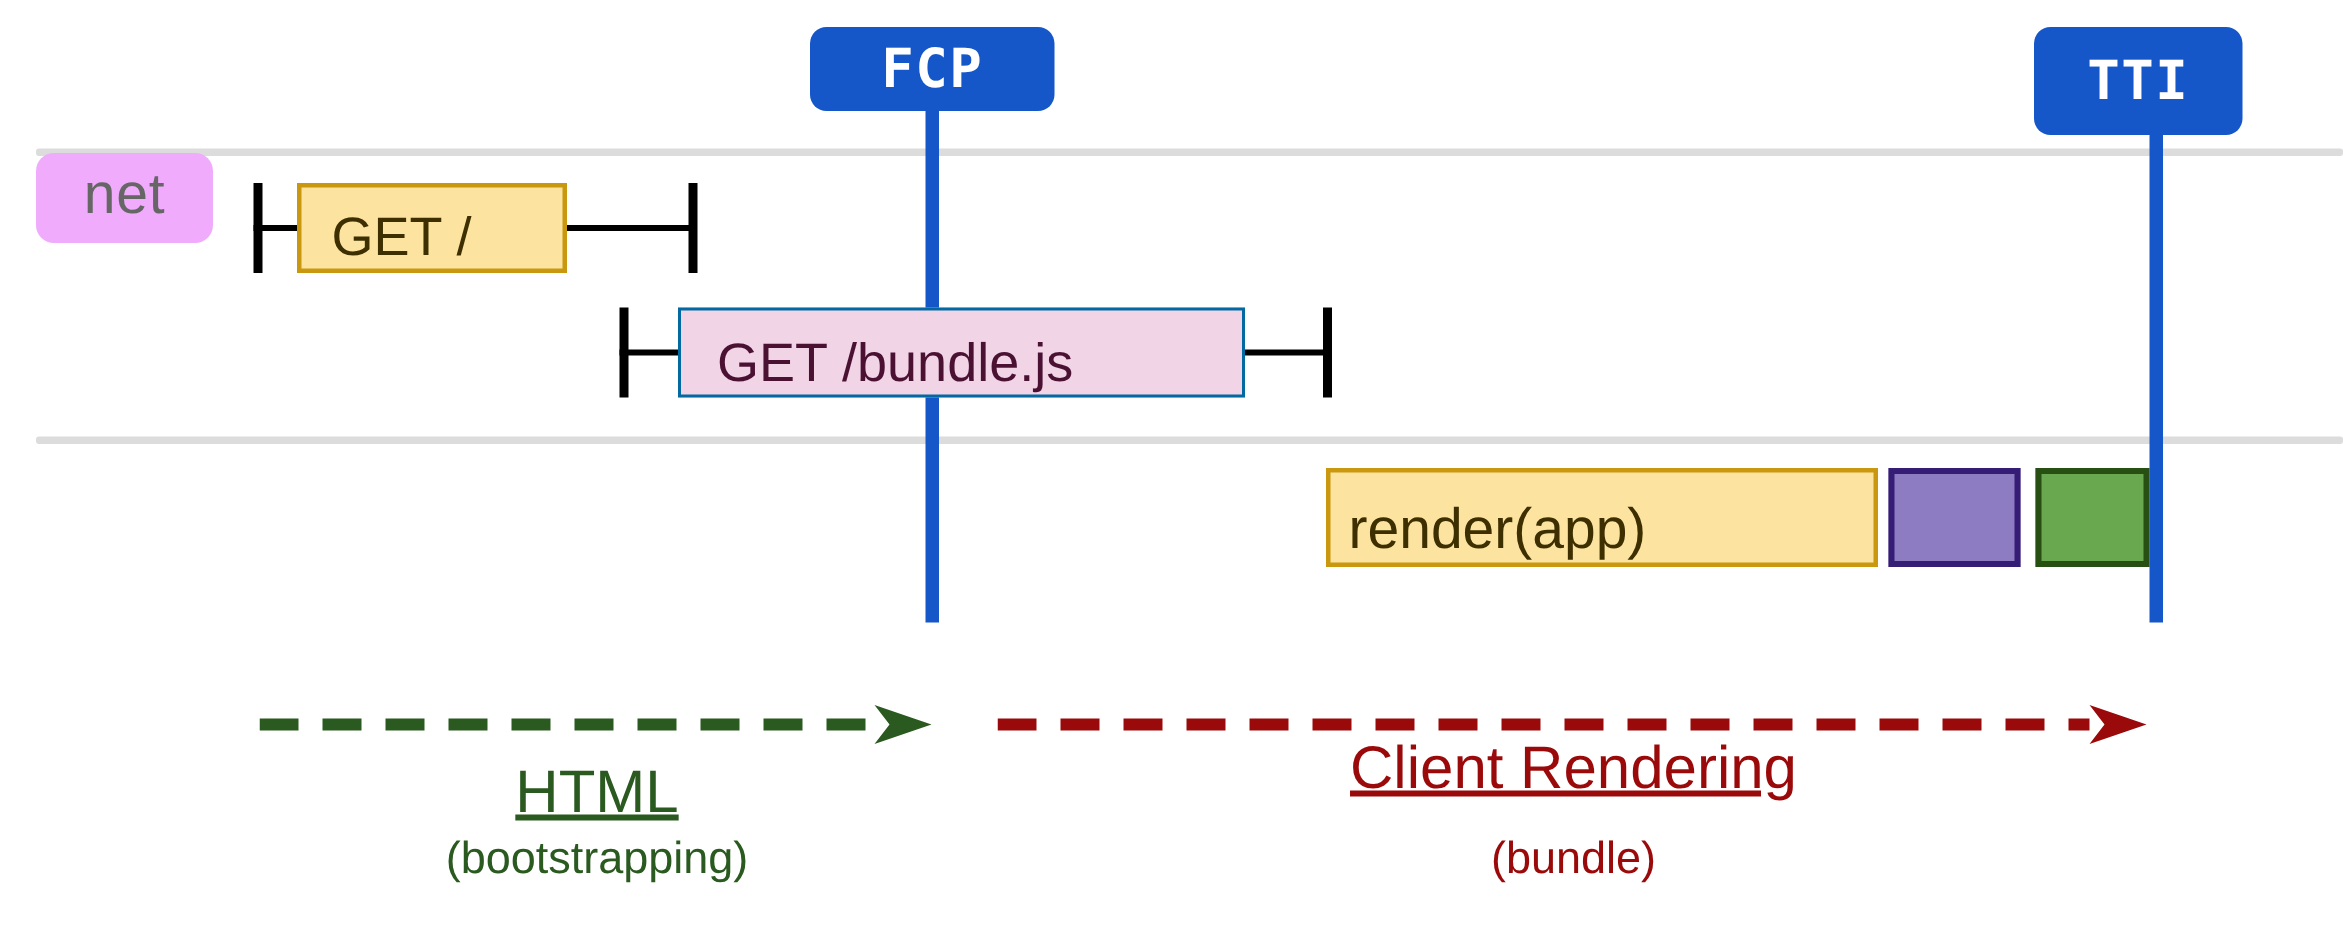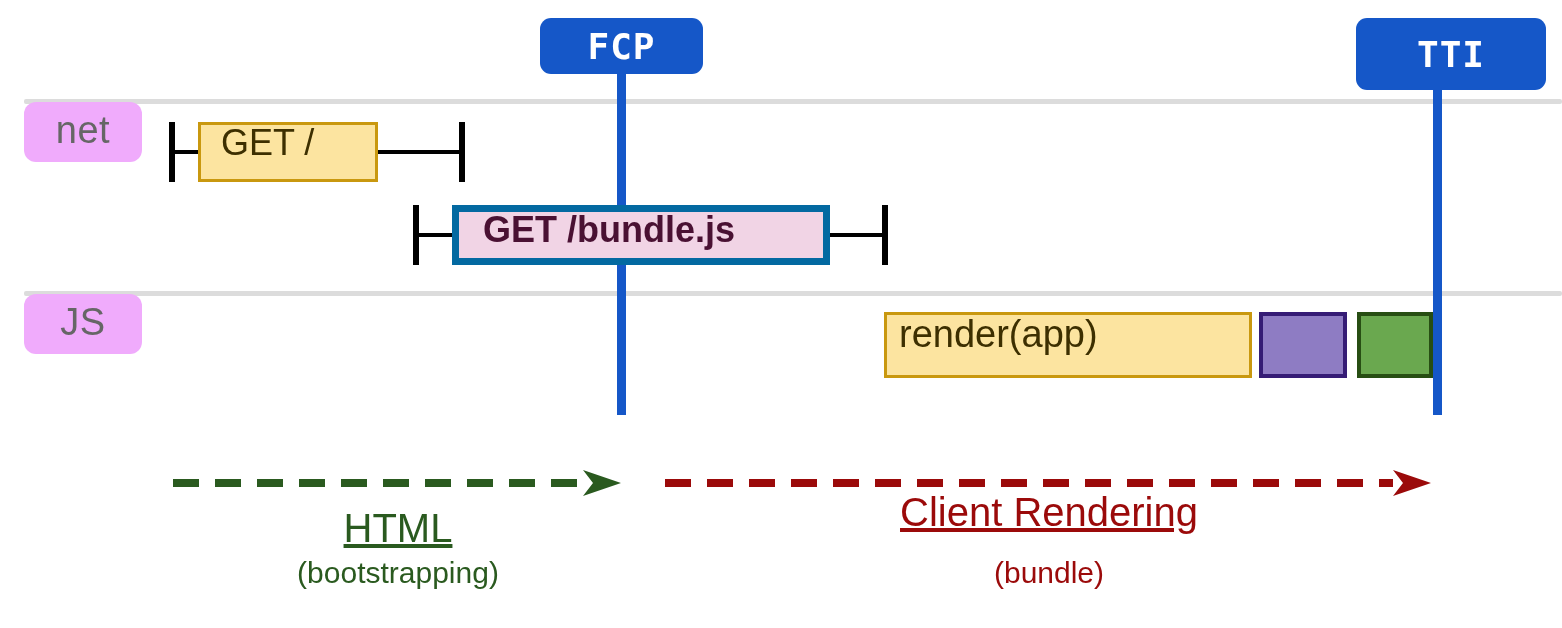--- a/index.html
+++ b/index.html
@@ -66,40 +66,40 @@
     display: flex;
     align-items: center;
     justify-content: center;
     font-family: "DejaVu Sans Mono", monospace;
     font-weight: bold;
     font-size: 36px;
     letter-spacing: 1px;
     z-index: 4;
   }
   #badge-fcp { left: 540px; top: 18px; width: 163px; height: 56px; }
-  #badge-tti { left: 1356px; top: 18px; width: 190px; height: 72px; }
+  #badge-tti { left: 1356px; top: 18px; width: 139px; height: 72px; }
 
   
   .bracket {
     position: absolute;
     width: 6px;
     background: #000000;
     z-index: 3;
   }
   .connector {
     position: absolute;
     height: 4px;
     background: #000000;
     z-index: 1;
   }
   .task-box {
     position: absolute;
     box-sizing: border-box;
     display: flex;
-    align-items: flex-start;
+    align-items: flex-end;
     z-index: 3;
   }
   .task-label {
     white-space: nowrap;
     line-height: 1;
     padding-bottom: 3px;
   }
 
   
   #box-get-root {
@@ -112,22 +112,21 @@
   }
   #brk-root-start { left: 169px; top: 122px; height: 60px; }
   #brk-root-end   { left: 459px; top: 122px; height: 60px; }
   #conn-root-a    { left: 169px; top: 150px; width: 35px; }
   #conn-root-b    { left: 372px; top: 150px; width: 92px; }
 
   
   #box-get-bundle {
     left: 452px; top: 205px; width: 378px; height: 60px;
     background: #f1d4e5;
-    border: 7px solid #0369a1;
-    font-weight: bold;
+    border: 2px solid #0369a1;
   }
   #box-get-bundle .task-label {
     color: #4a1133; font-size: 36px; padding-left: 24px;
   }
   #brk-bundle-start { left: 413px; top: 205px; height: 60px; }
   #brk-bundle-end   { left: 882px; top: 205px; height: 60px; }
   #conn-bundle-a    { left: 413px; top: 233px; width: 45px; }
   #conn-bundle-b    { left: 824px; top: 233px; width: 63px; }
 
   
@@ -183,23 +182,20 @@
 <body>
 
 <div id="stage">
 
   <div class="track-rule" id="rule-net"></div>
   <div class="track-rule" id="rule-js"></div>
 
   <div class="lane-chip" id="chip-net">
     <span>net</span>
   </div>
-  <div class="lane-chip" id="chip-js">
-    <span>JS</span>
-  </div>
 
   <div class="connector" id="conn-root-a"></div>
   <div class="connector" id="conn-root-b"></div>
   <div class="bracket" id="brk-root-start"></div>
   <div class="bracket" id="brk-root-end"></div>
   <div class="task-box" id="box-get-root">
     <span class="task-label">GET /</span>
   </div>
 
   <div class="milestone-line" id="line-fcp"></div>

